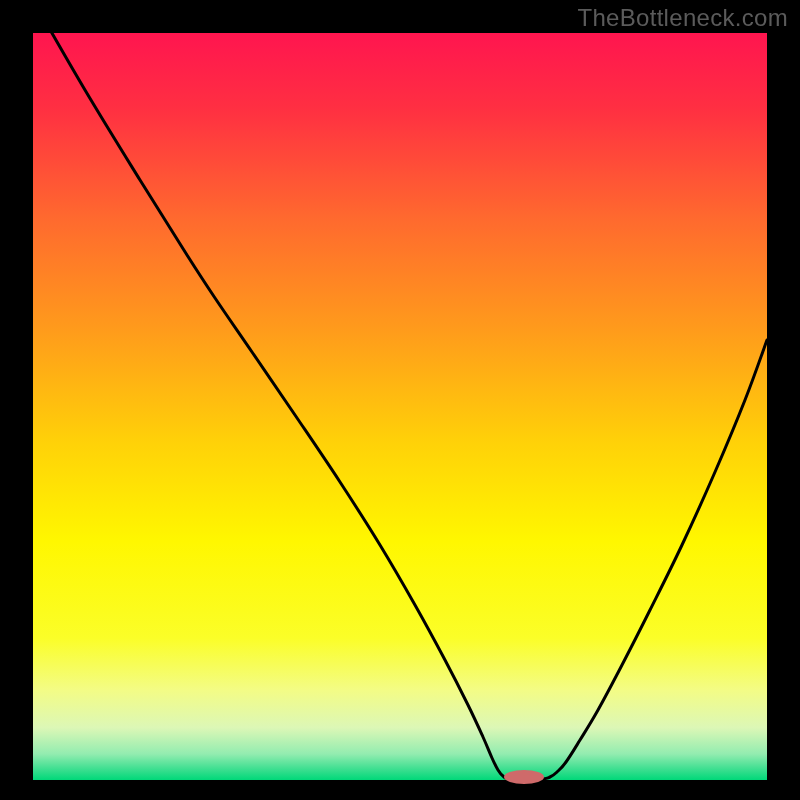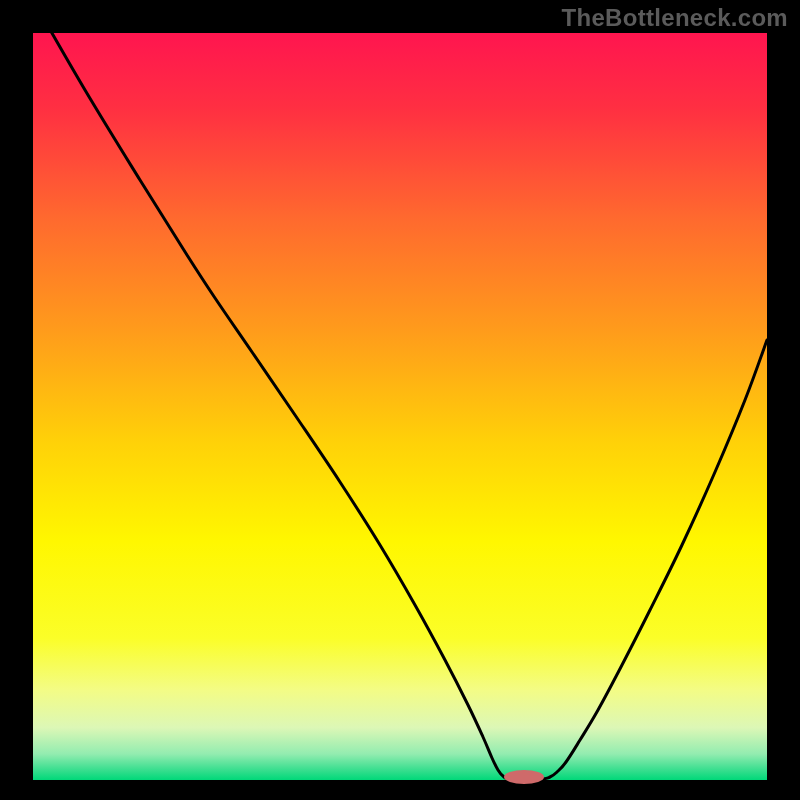--- a/index.html
+++ b/index.html
@@ -14,21 +14,21 @@
     position: relative;
     width: 800px;
     height: 800px;
   }
   .watermark {
     position: absolute;
     top: 4px;
     right: 12px;
     font-family: Arial, Helvetica, sans-serif;
     font-size: 24px;
-    font-weight: 700;
+    font-weight: 400;
     color: #5b5b5b;
     letter-spacing: 0.3px;
     z-index: 5;
   }
   svg {
     position: absolute;
     top: 0;
     left: 0;
   }
 </style>

